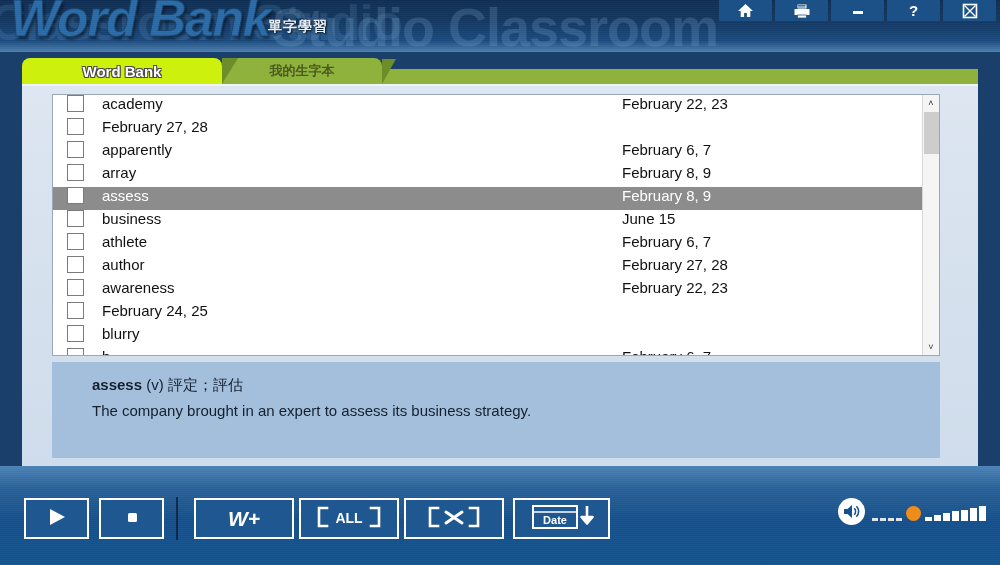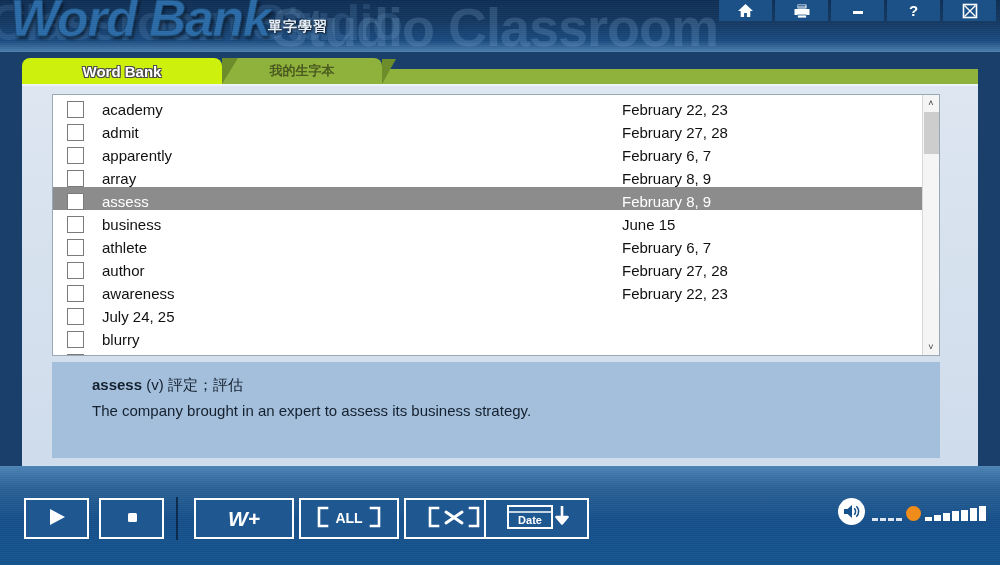--- a/index.html
+++ b/index.html
@@ -132,21 +132,21 @@
     border: 1px solid #9aa7b4;
     overflow: hidden;
     display: flex;
   }
   .list-col {
     flex: 1 1 auto;
     overflow: hidden;
   }
   .row {
     height: 23px;
-    display: flex; align-items: flex-end;
+    display: flex; align-items: flex-start;
     font-size: 15px;
     color: #111;
   }
   .row.selected {
     background: #8c8c8c;
     color: #ffffff;
   }
   .row .chk {
     width: 17px; height: 17px;
     margin-left: 14px; margin-right: 18px;
@@ -323,21 +323,20 @@
 
     <div class="list-wrap">
       <div class="list-col" id="rows">
           <div class="row">
             <div class="chk"></div>
             <div class="word">academy</div>
             <div class="date">February 22, 23</div>
           </div>
           <div class="row">
             <div class="chk"></div>
-            <div class="word">admit</div>
             <div class="date">February 27, 28</div>
           </div>
           <div class="row">
             <div class="chk"></div>
             <div class="word">apparently</div>
             <div class="date">February 6, 7</div>
           </div>
           <div class="row">
             <div class="chk"></div>
             <div class="word">array</div>
@@ -363,21 +362,21 @@
             <div class="word">author</div>
             <div class="date">February 27, 28</div>
           </div>
           <div class="row">
             <div class="chk"></div>
             <div class="word">awareness</div>
             <div class="date">February 22, 23</div>
           </div>
           <div class="row">
             <div class="chk"></div>
-            <div class="date">July 24, 25</div>
+            <div class="date">February 24, 25</div>
           </div>
           <div class="row">
             <div class="chk"></div>
             <div class="word">blurry</div>
           </div>
           <div class="row">
             <div class="chk"></div>
             <div class="word">b</div>
             <div class="date">February 6, 7</div>
           </div>
@@ -433,21 +432,21 @@
 
     <div class="tbtn" style="left:404px; width:100px;">
       <span>
         <svg width="72" height="24" viewBox="0 0 72 24">
           <path d="M20 3 H12 V21 H20 M52 3 H60 V21 H52" fill="none" stroke="#fff" stroke-width="2.6" stroke-linecap="square"></path>
           <path d="M28 7 L44 18 M44 7 L28 18" stroke="#fff" stroke-width="3" stroke-linecap="round"></path>
         </svg>
       </span>
     </div>
 
-    <div class="tbtn" style="left:484px; width:105px;">
+    <div class="tbtn" style="left:513px; width:97px;">
       <span>
         <svg width="78" height="28" viewBox="0 0 78 28">
           <rect x="10" y="3" width="44" height="22" fill="none" stroke="#fff" stroke-width="2"></rect>
           <line x1="10" y1="9" x2="54" y2="9" stroke="#fff" stroke-width="1.6"></line>
           <text x="32" y="21" font-family="Liberation Sans, sans-serif" font-size="11" font-weight="bold" fill="#fff" text-anchor="middle">Date</text>
           <path d="M64 3 V18 M58.5 14 L64 20.5 L69.5 14 Z" stroke="#fff" stroke-width="2.6" fill="#fff" stroke-linejoin="round"></path>
         </svg>
       </span>
     </div>
 

